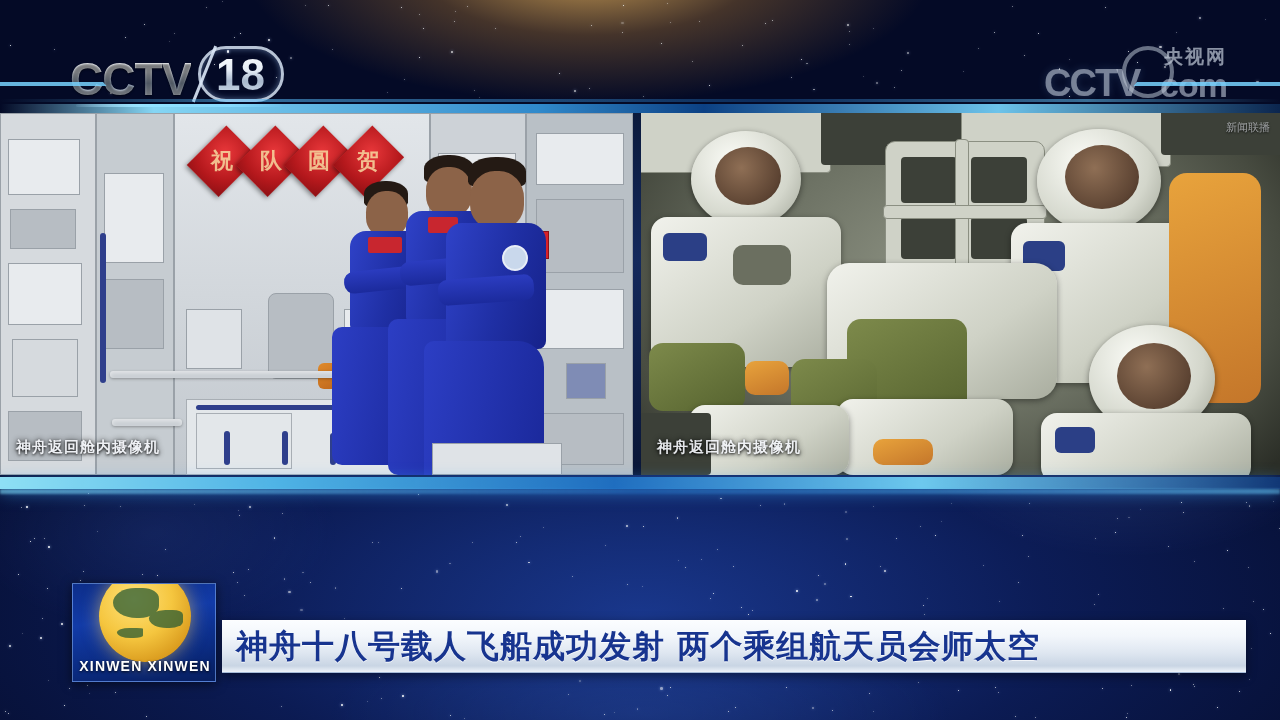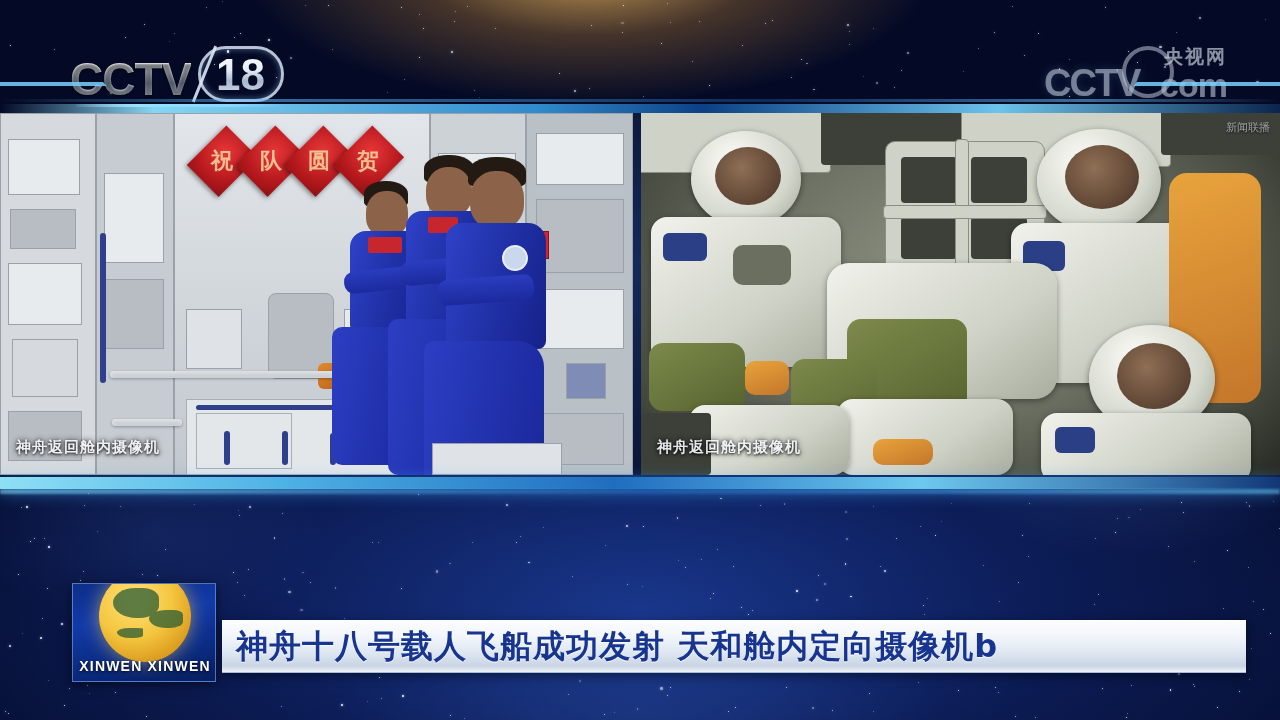--- a/index.html
+++ b/index.html
@@ -718,16 +718,16 @@
 
   <div class="glow-bot"></div>
   <div class="glow-bot2"></div>
 
   <div class="lt-logo">
     <div class="lt-globe"></div>
     <div class="lt-en">XINWEN  XINWEN</div>
   </div>
 
   <div class="headline">
-    <div class="headline-txt">神舟十八号载人飞船成功发射 天和舱内定向摄像机b</div>
+    <div class="headline-txt">神舟十八号载人飞船成功发射 两个乘组航天员会师太空</div>
   </div>
 
 </div>
 
 </body></html>

